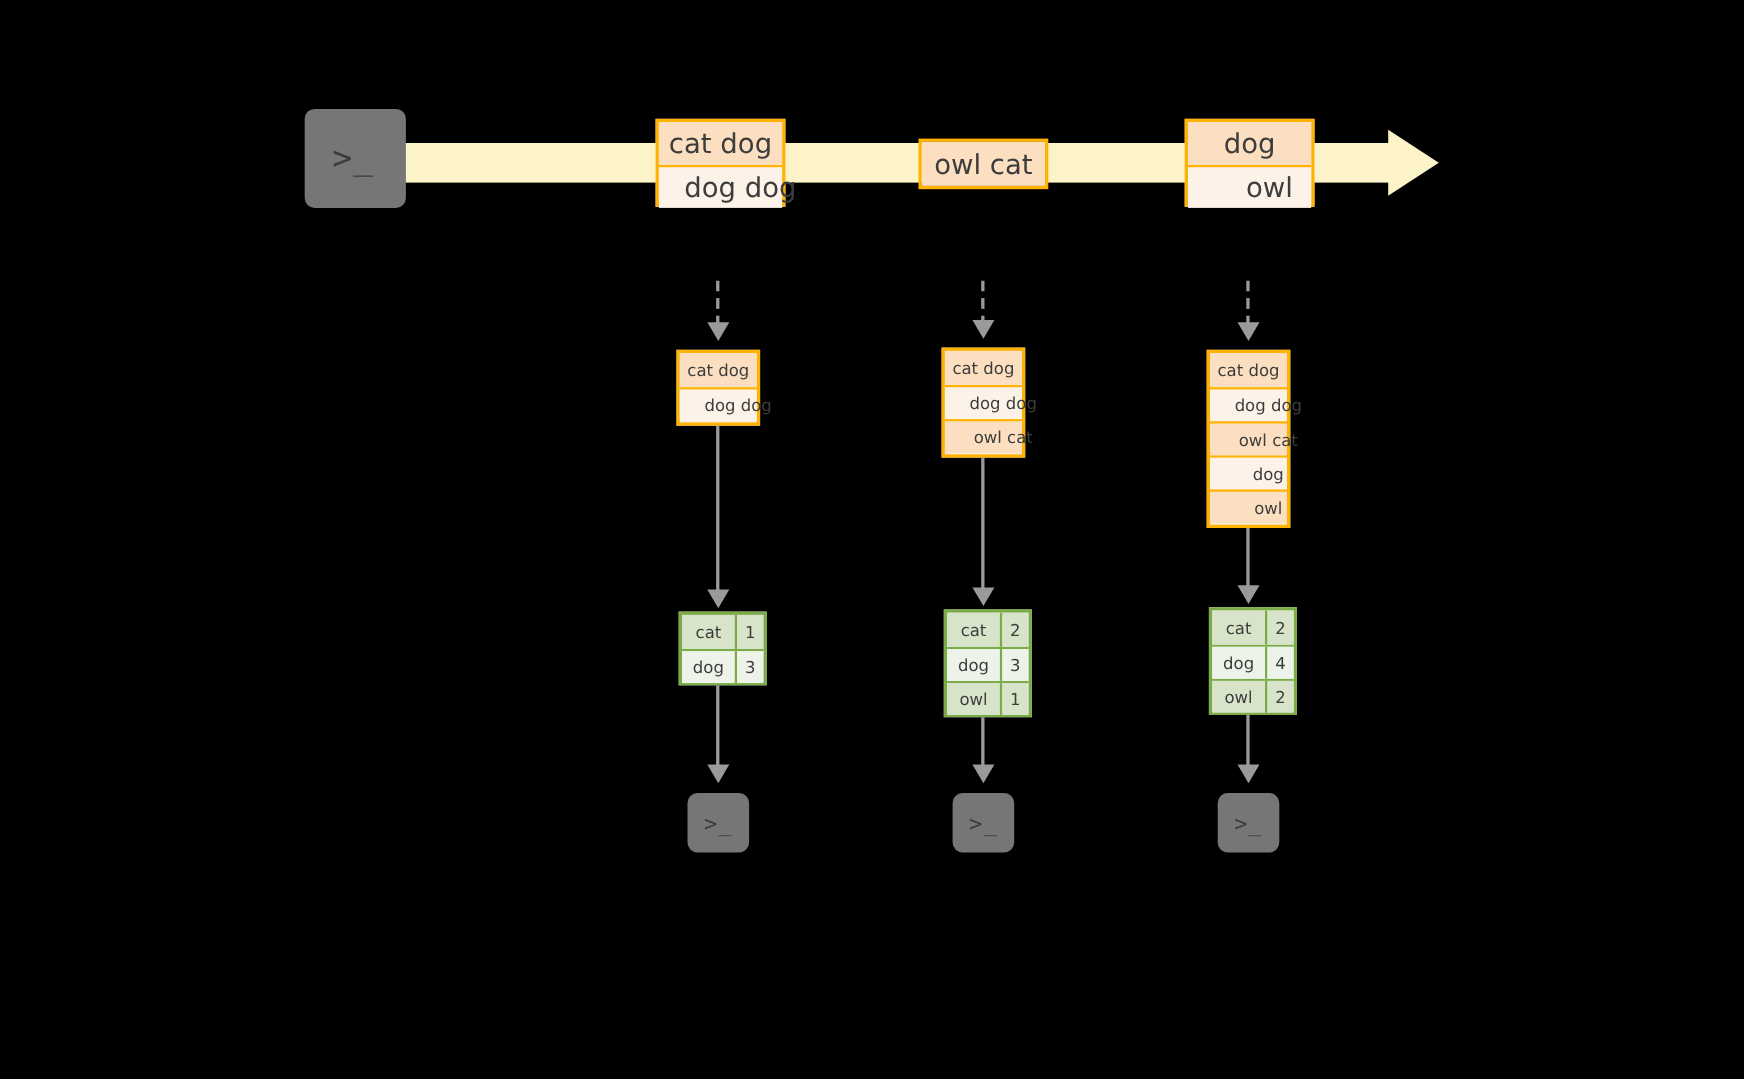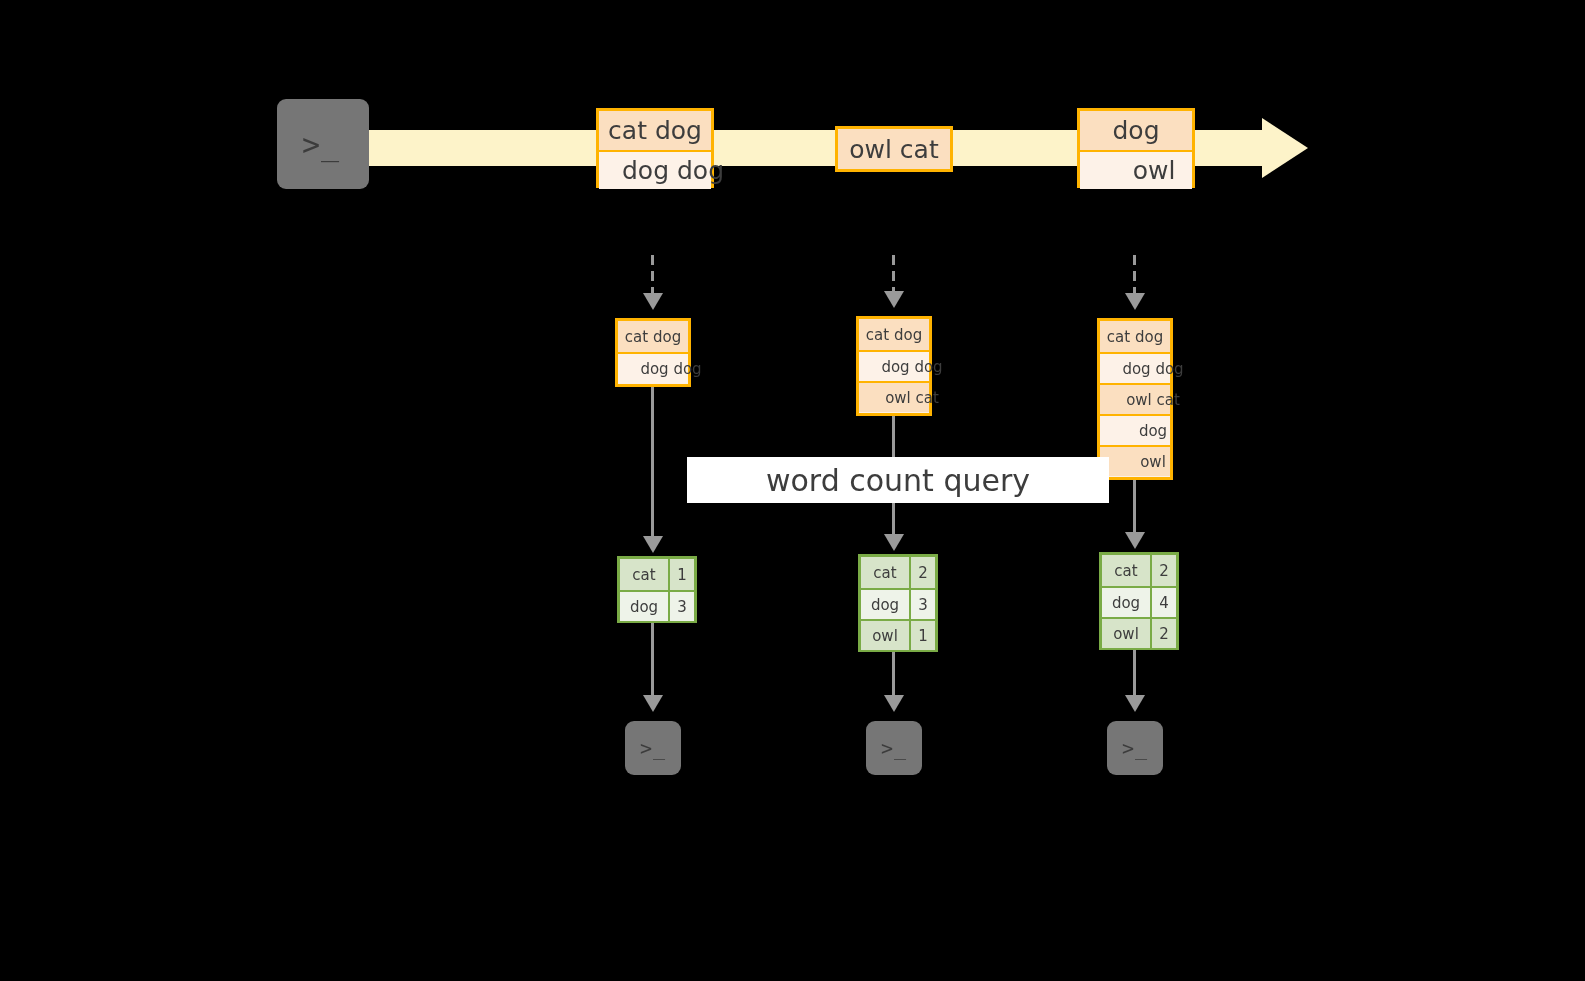--- a/index.html
+++ b/index.html
@@ -275,15 +275,14 @@
   </div>
 
   <div class="vline" style="left:1133px; top:650px; height:52px;"></div>
   <div class="vhead" style="left:1125px; top:695px;"></div>
 
   <div class="terminal small" style="left:1100px; top:714px;">
     <div class="hatch"></div>
     <div class="prompt">&gt;_</div>
   </div>
 
-  <div class="query-label">word count query</div>
 
 </div>
 
 </body></html>

